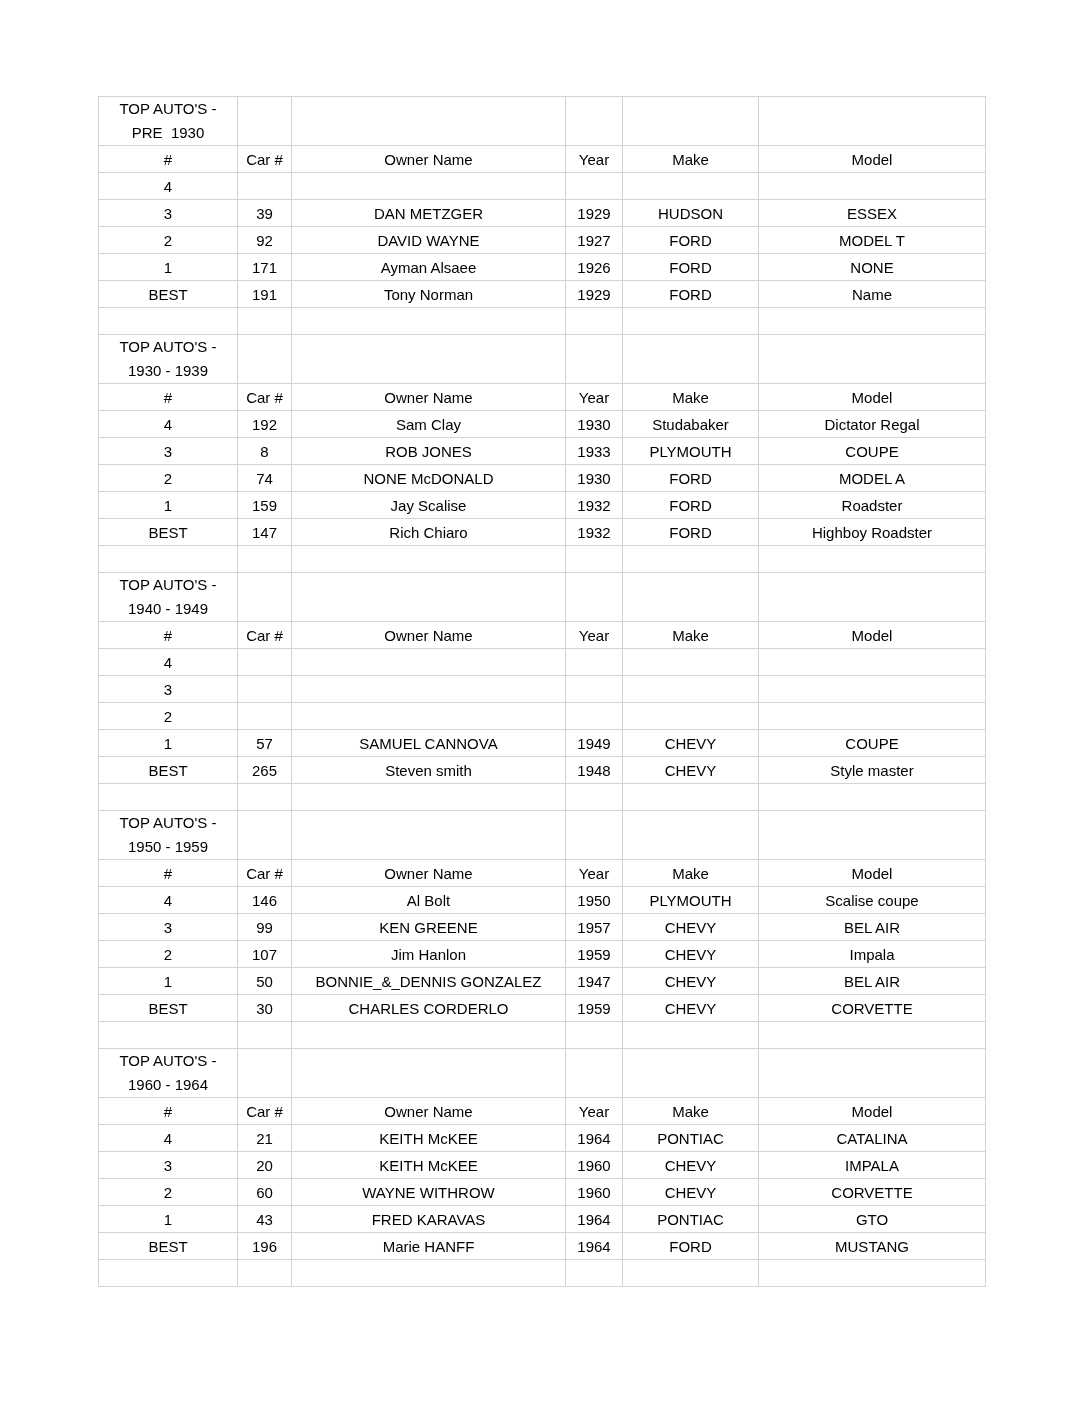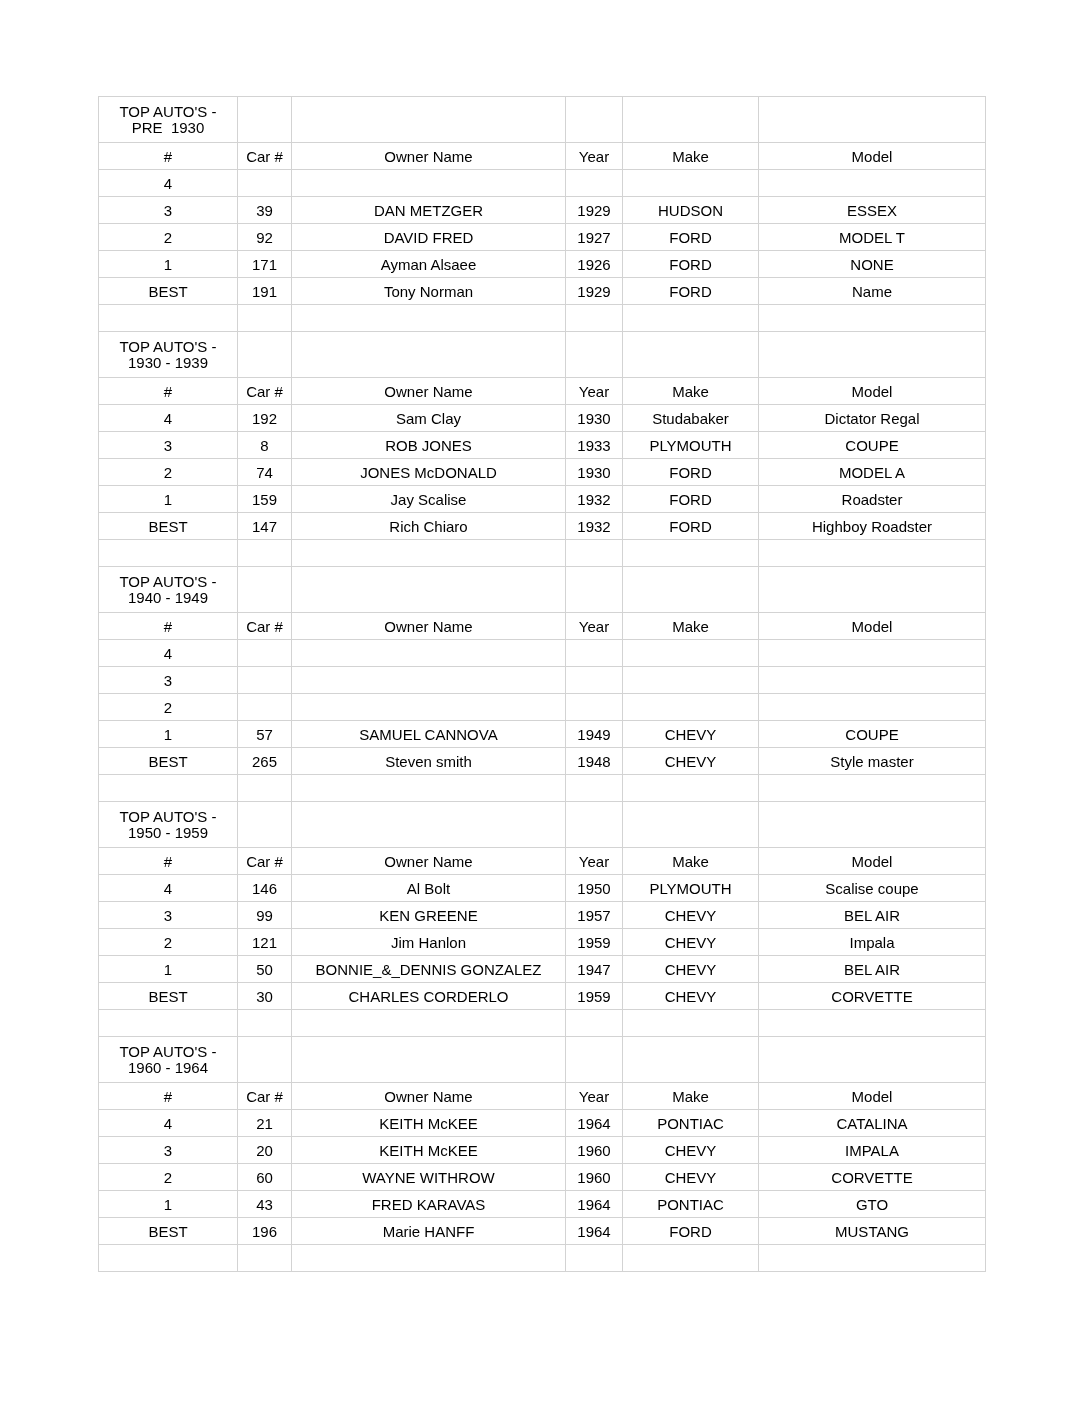--- a/index.html
+++ b/index.html
@@ -31,21 +31,21 @@
     overflow: hidden;
     white-space: nowrap;
     height: 27px;
     box-sizing: border-box;
   }
   tr.title-row td {
     height: 46px;
   }
   td.section-title {
     white-space: pre-wrap;
-    line-height: 16px;
+    line-height: 24px;
   }
 </style>
 </head>
 <body>
 
 <table class="sheet-table">
   <colgroup>
       <col style="width: 139px;">
       <col style="width: 54px;">
       <col style="width: 274px;">
@@ -83,21 +83,21 @@
         <td>3</td>
         <td>39</td>
         <td>DAN METZGER</td>
         <td>1929</td>
         <td>HUDSON</td>
         <td>ESSEX</td>
       </tr>
       <tr>
         <td>2</td>
         <td>92</td>
-        <td>DAVID FRED</td>
+        <td>DAVID WAYNE</td>
         <td>1927</td>
         <td>FORD</td>
         <td>MODEL T</td>
       </tr>
       <tr>
         <td>1</td>
         <td>171</td>
         <td>Ayman Alsaee</td>
         <td>1926</td>
         <td>FORD</td>
@@ -148,21 +148,21 @@
         <td>3</td>
         <td>8</td>
         <td>ROB JONES</td>
         <td>1933</td>
         <td>PLYMOUTH</td>
         <td>COUPE</td>
       </tr>
       <tr>
         <td>2</td>
         <td>74</td>
-        <td>JONES McDONALD</td>
+        <td>NONE McDONALD</td>
         <td>1930</td>
         <td>FORD</td>
         <td>MODEL A</td>
       </tr>
       <tr>
         <td>1</td>
         <td>159</td>
         <td>Jay Scalise</td>
         <td>1932</td>
         <td>FORD</td>
@@ -277,21 +277,21 @@
       <tr>
         <td>3</td>
         <td>99</td>
         <td>KEN GREENE</td>
         <td>1957</td>
         <td>CHEVY</td>
         <td>BEL AIR</td>
       </tr>
       <tr>
         <td>2</td>
-        <td>121</td>
+        <td>107</td>
         <td>Jim Hanlon</td>
         <td>1959</td>
         <td>CHEVY</td>
         <td>Impala</td>
       </tr>
       <tr>
         <td>1</td>
         <td>50</td>
         <td>BONNIE_&amp;_DENNIS GONZALEZ</td>
         <td>1947</td>

